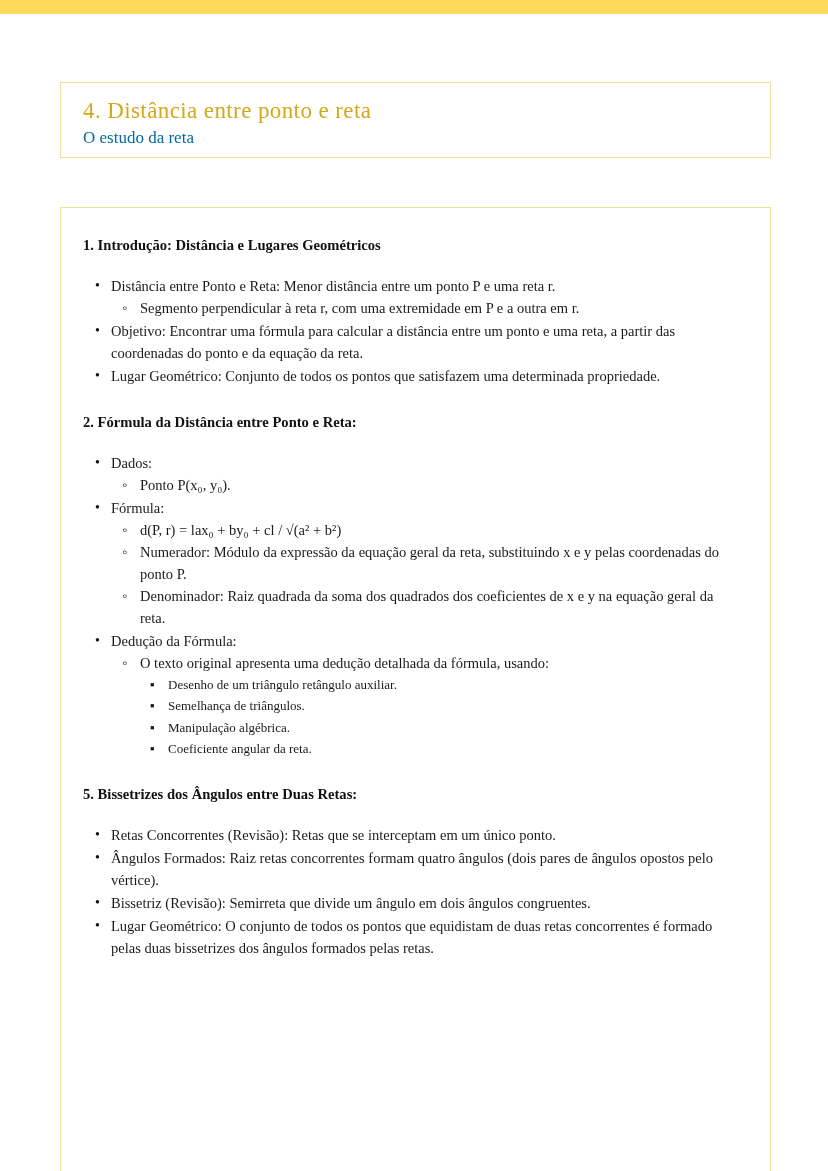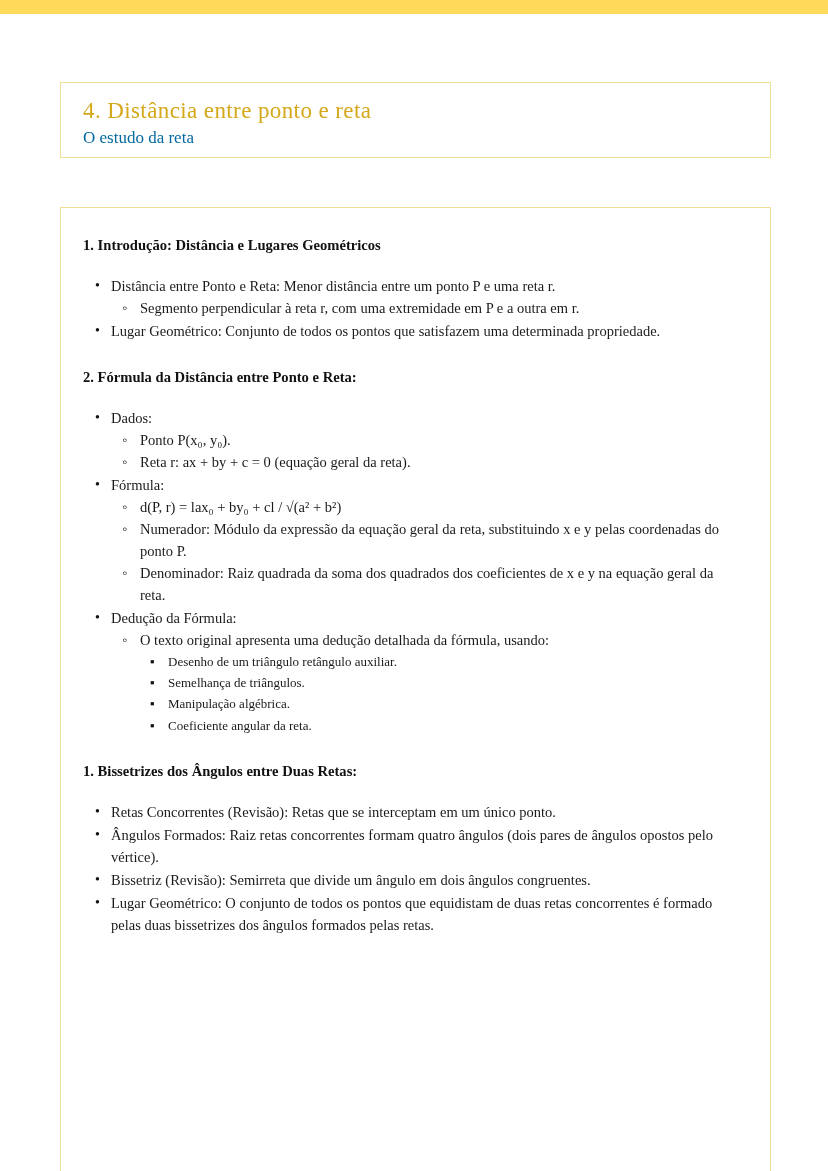--- a/index.html
+++ b/index.html
@@ -160,37 +160,37 @@
       <ul class="lvl1 section-body">
         <li>
           <span class="txt">Distância entre Ponto e Reta: Menor distância entre um ponto P e uma reta r.</span>
           <ul class="lvl2">
             <li>
               <span class="txt">Segmento perpendicular à reta r, com uma extremidade em P e a outra em r.</span>
             </li>
           </ul>
         </li>
         <li>
+          <span class="txt">Objetivo: Encontrar uma fórmula para calcular a distância entre um ponto e uma reta, a partir das coordenadas do ponto e da equação da reta.</span>
+        </li>
+        <li>
           <span class="txt">Lugar Geométrico: Conjunto de todos os pontos que satisfazem uma determinada propriedade.</span>
         </li>
       </ul>
     </div>
 
     <div class="section">
       <div class="section-heading">2. Fórmula da Distância entre Ponto e Reta:</div>
       <ul class="lvl1 section-body">
         <li>
           <span class="txt">Dados:</span>
           <ul class="lvl2">
             <li>
               <span class="txt">Ponto P(x₀, y₀).</span>
             </li>
-            <li>
-              <span class="txt">Reta r: ax + by + c = 0 (equação geral da reta).</span>
-            </li>
           </ul>
         </li>
         <li>
           <span class="txt">Fórmula:</span>
           <ul class="lvl2">
             <li>
               <span class="txt">d(P, r) = lax₀ + by₀ + cl / √(a² + b²)</span>
             </li>
             <li>
               <span class="txt">Numerador: Módulo da expressão da equação geral da reta, substituindo x e y pelas coordenadas do ponto P.</span>
@@ -219,21 +219,21 @@
                   <span class="txt">Coeficiente angular da reta.</span>
                 </li>
               </ul>
             </li>
           </ul>
         </li>
       </ul>
     </div>
 
     <div class="section">
-      <div class="section-heading">1. Bissetrizes dos Ângulos entre Duas Retas:</div>
+      <div class="section-heading">5. Bissetrizes dos Ângulos entre Duas Retas:</div>
       <ul class="lvl1 section-body">
         <li>
           <span class="txt">Retas Concorrentes (Revisão): Retas que se interceptam em um único ponto.</span>
         </li>
         <li>
           <span class="txt">Ângulos Formados: Raiz retas concorrentes formam quatro ângulos (dois pares de ângulos opostos pelo vértice).</span>
         </li>
         <li>
           <span class="txt">Bissetriz (Revisão): Semirreta que divide um ângulo em dois ângulos congruentes.</span>
         </li>

